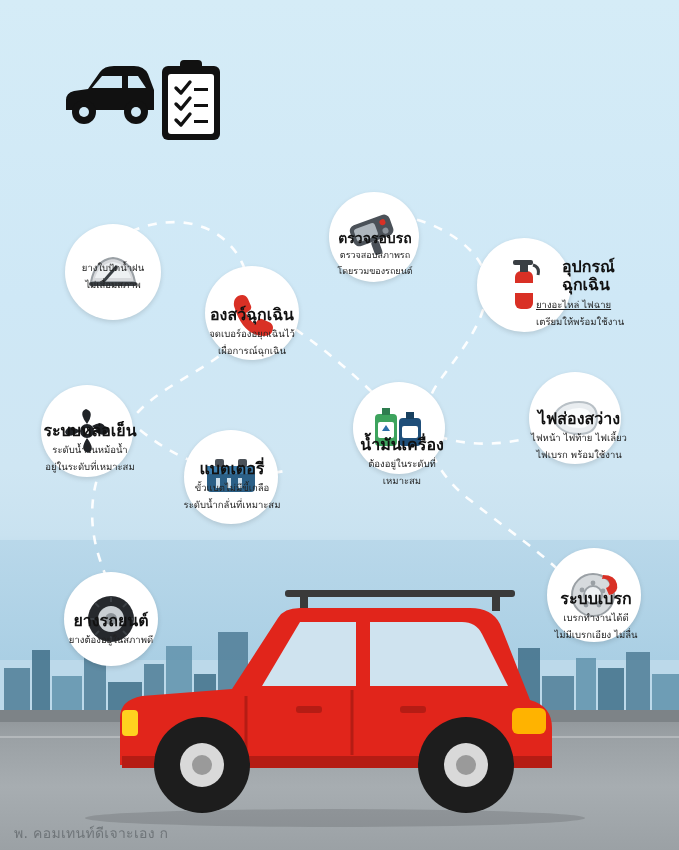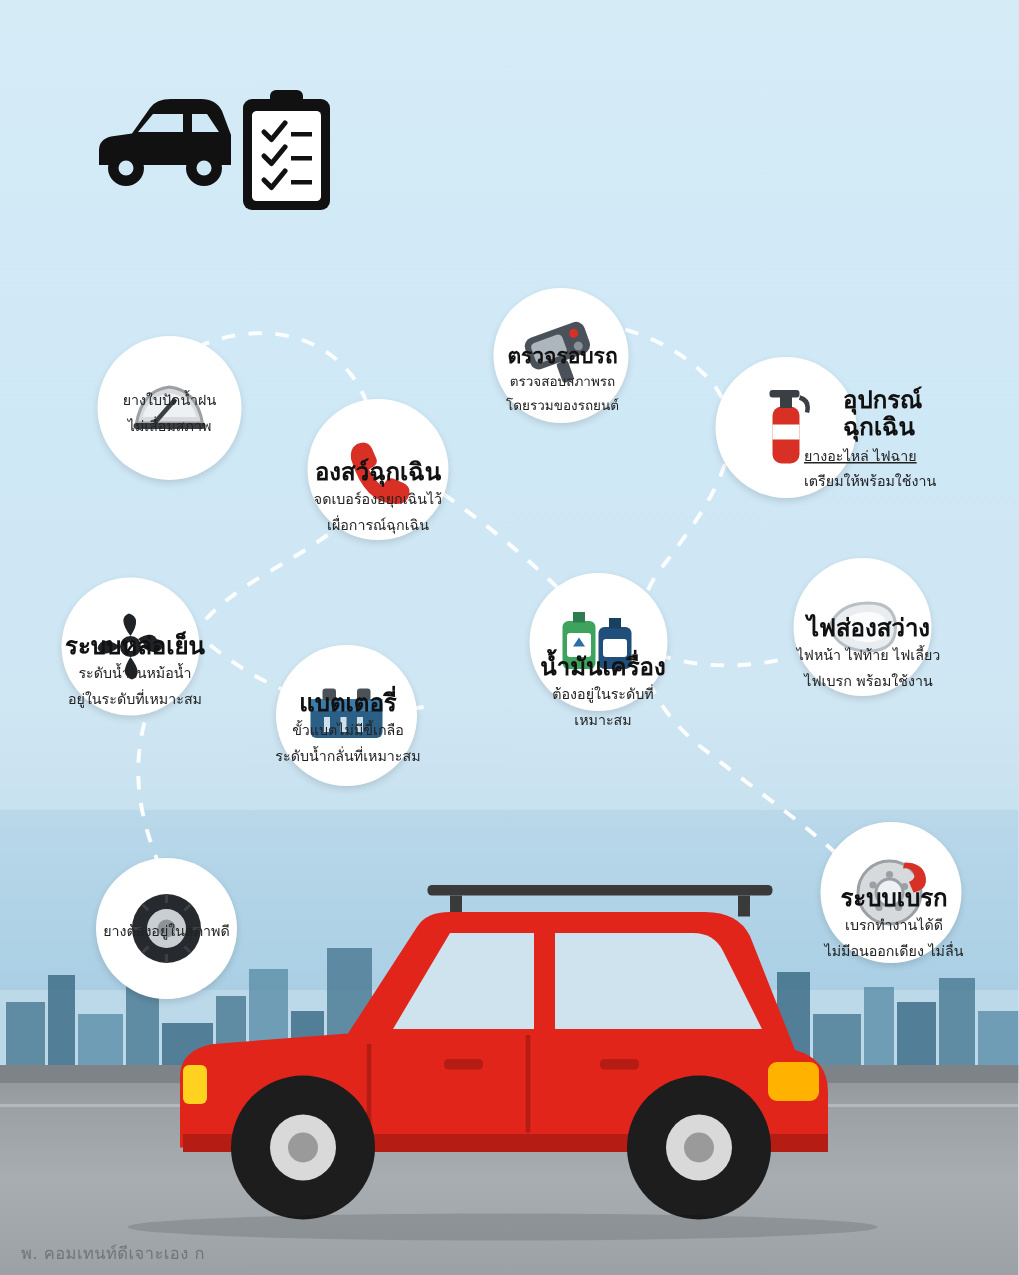--- a/index.html
+++ b/index.html
@@ -34,21 +34,21 @@
     background:linear-gradient(180deg,#8d9296 0%,#9aa0a4 18%,#a7adb1 55%,#9ba1a5 100%);
   }
   .ground:before{
     content:"";position:absolute;left:0;right:0;top:26px;height:2px;background:rgba(255,255,255,.25);
   }
   .ground:after{
     content:"";position:absolute;left:0;right:0;top:0;height:12px;background:#7d8387;
   }
   .credit{
     position:absolute;left:14px;bottom:6px;
-    font-size:11px;color:#6f7579;letter-spacing:.3px;
+    font-size:14px;color:#6f7579;letter-spacing:.3px;
   }
   
   .header{position:absolute;left:0;top:0;width:679px;height:190px;}
   .big-num{
     position:absolute;left:226px;top:18px;
     font-size:104px;font-weight:bold;color:#111;line-height:1;letter-spacing:-2px;
   }
   .sub{
     position:absolute;left:236px;top:140px;
     font-size:21px;color:#111;font-weight:bold;white-space:nowrap;
@@ -330,37 +330,38 @@
             <path d="M3 26 h6"></path>
             <path d="M43 26 h6"></path>
           <path d="M10 10 l4 4"></path>
             <path d="M38 38 l4 4"></path>
             <path d="M42 10 l-4 4"></path>
             <path d="M14 38 l-4 4"></path>
         </g>
       </svg>
     </div>
     <div class="txt" style="left:36px;top:612px;width:150px;">
+      <div class="t-title">ยางรถยนต์</div>
       <div class="t-desc">ยางต้องอยู่ในสภาพดี</div>
     </div>
   </div>
 
   <div class="node">
     <div class="bubble" style="left:547px;top:548px;width:94px;height:94px;">
       <svg width="54" height="52" viewBox="0 0 54 52">
         <circle cx="26" cy="26" r="21" fill="#d6dadd" stroke="#9aa0a5" stroke-width="2"></circle>
         <circle cx="26" cy="26" r="9" fill="#eef1f3" stroke="#9aa0a5" stroke-width="2"></circle>
         <circle cx="26" cy="14" r="2.4" fill="#9aa0a5"></circle>
         <circle cx="36" cy="22" r="2.4" fill="#9aa0a5"></circle>
         <circle cx="32" cy="36" r="2.4" fill="#9aa0a5"></circle>
         <circle cx="19" cy="36" r="2.4" fill="#9aa0a5"></circle>
         <circle cx="15" cy="21" r="2.4" fill="#9aa0a5"></circle>
         <path d="M36 6 q12 0 14 9 q2 9 -8 11 l-3 -7 q5 -2 3 -6 q-2 -4 -7 -3Z" fill="#d93025"></path>
       </svg>
     </div>
     <div class="txt" style="left:516px;top:590px;width:160px;">
       <div class="t-title">ระบบเบรก</div>
       <div class="t-desc">เบรกทำงานได้ดี</div>
-      <div class="t-desc">ไม่มีอนออกเดียง ไม่ลื่น</div>
+      <div class="t-desc">ไม่มีเบรกเอียง ไม่ลื่น</div>
     </div>
   </div>
 
 </div>
 
 </body></html>

